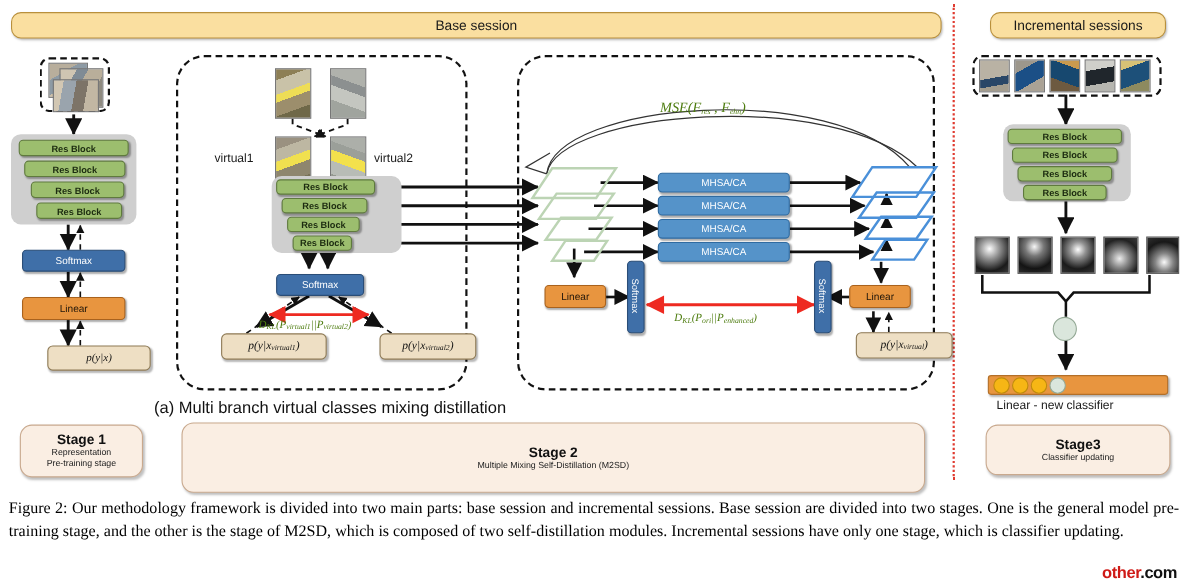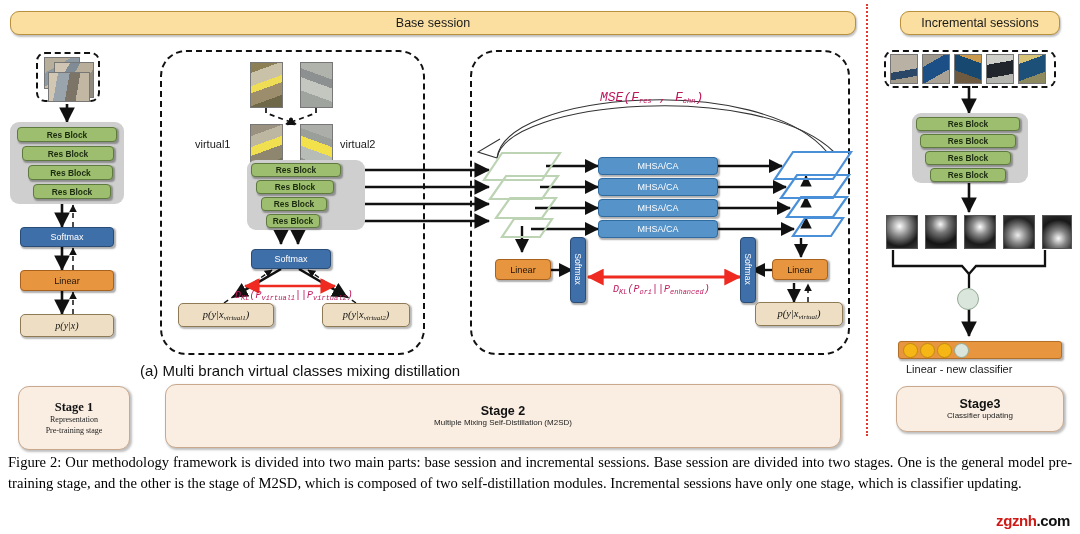--- a/index.html
+++ b/index.html
@@ -28,33 +28,33 @@
   .softmax-v{background:#3f6fa8;border:1px solid #2a4d77;border-radius:4px;
              box-shadow:1.2px 1.6px 1.6px rgba(0,0,0,.32);}
   .softmax-v span{display:block;white-space:nowrap;font-size:8.6px;color:#fff;
              transform:rotate(90deg);transform-origin:center;
              position:absolute;left:50%;top:50%;margin-left:-18px;margin-top:-6px;width:36px;text-align:center;}
   .linear{background:#e8953f;border:1px solid #a9621d;border-radius:4px;
           display:flex;align-items:center;justify-content:center;
           font-size:9.2px;color:#20160a;box-shadow:1.2px 1.6px 1.6px rgba(0,0,0,.32);}
   .probbox{background:#eedfc4;border:1px solid #8e7a55;border-radius:5px;
            display:flex;align-items:center;justify-content:center;
-           box-shadow:1.2px 1.6px 1.6px rgba(0,0,0,.28);}
+           box-shadow:1.2px 1.6px 1.6px rgba(0,0,0,.28);margin-left:23px;}
   .mhsa{background:#5593c9;border:1px solid #2f6ba1;border-radius:4px;
         display:flex;align-items:center;justify-content:center;
         font-size:9px;color:#fff;box-shadow:1.2px 1.6px 1.6px rgba(0,0,0,.32);}
   .stagebox{background:#faeee3;border:1.1px solid #c9a98e;border-radius:11px;
             display:flex;flex-direction:column;align-items:center;justify-content:center;
             box-shadow:1.4px 1.8px 2.2px rgba(0,0,0,.25);}
   .stage-t{font-size:12.5px;font-weight:bold;color:#111;}
   .stage-s{font-size:8px;color:#222;line-height:1.28;text-align:center;}
 
   .lbl{font-size:11px;color:#1a1a1a;}
   .caplbl{font-size:15px;color:#111;}
-  .mathblue{color:#be185d;font-family:Liberation Mono, monospace;font-style:italic;font-size:10px;}
+  .mathblue{color:#4d7c0f;font-family:Liberation Serif, serif;font-style:italic;font-size:10px;}
   .mathdark{font-family:"Liberation Serif",serif;font-style:italic;font-size:10px;color:#111;}
   .sub{font-size:7px;vertical-align:-.22em;font-style:italic;}
 
   .divider{border-left:2px dotted #e03a2f;}
 
   
   .thumb{border:0.8px solid #777;background-size:cover;}
   .fmap{border:0.8px solid #555;}
 
   .orange-bar{background:#e8953f;border:1px solid #b36f28;border-radius:3px;
@@ -194,21 +194,21 @@
   <div class="abs softmax" style="left:20px;top:227px;width:94px;height:20px;">
       <span>Softmax</span>
     </div>
   <div class="abs linear" style="left:20px;top:270px;width:94px;height:21px;">
       <span>Linear</span>
     </div>
   <div class="abs probbox" style="left:20px;top:314px;width:94px;height:23px;">
     <span class="mathdark" style="font-size:10px;">p(y|x)</span>
   </div>
 
-  <div class="abs stagebox" style="left:18px;top:386px;width:112px;height:64px;font-family:Liberation Serif, serif;">
+  <div class="abs stagebox" style="left:18px;top:386px;width:112px;height:48px;">
     <div class="stage-t">Stage 1</div>
     <div class="stage-s">Representation</div>
     <div class="stage-s">Pre-training stage</div>
   </div>
 
   <div class="abs dashgroup" style="left:160px;top:50px;width:265px;height:305px;"></div>
 
   <div class="abs thumb" style="left:250px;top:62px;width:33px;height:46px;
        background:linear-gradient(160deg,#8d7f55 0 18%,#c9c2a8 18% 42%,#eedd55 42% 55%,#9c8e6c 55% 78%,#6f6848 78% 100%);"></div>
   <div class="abs thumb" style="left:300px;top:62px;width:33px;height:46px;
@@ -349,14 +349,14 @@
 
   <div class="abs stagebox" style="left:896px;top:386px;width:168px;height:46px;">
     <div class="stage-t">Stage3</div>
     <div class="stage-s">Classifier updating</div>
   </div>
 
 </div>
 
 <div id="caption">Figure 2: Our methodology framework is divided into two main parts: base session and incremental sessions. Base session are divided into two stages. One is the general model pre-training stage, and the other is the stage of M2SD, which is composed of two self-distillation modules. Incremental sessions have only one stage, which is classifier updating.</div>
 <div id="wm">
-  <span>zgznh</span><span class="c">.com</span>
+  <span>other</span><span class="c">.com</span>
 </div>
 
 </body></html>

